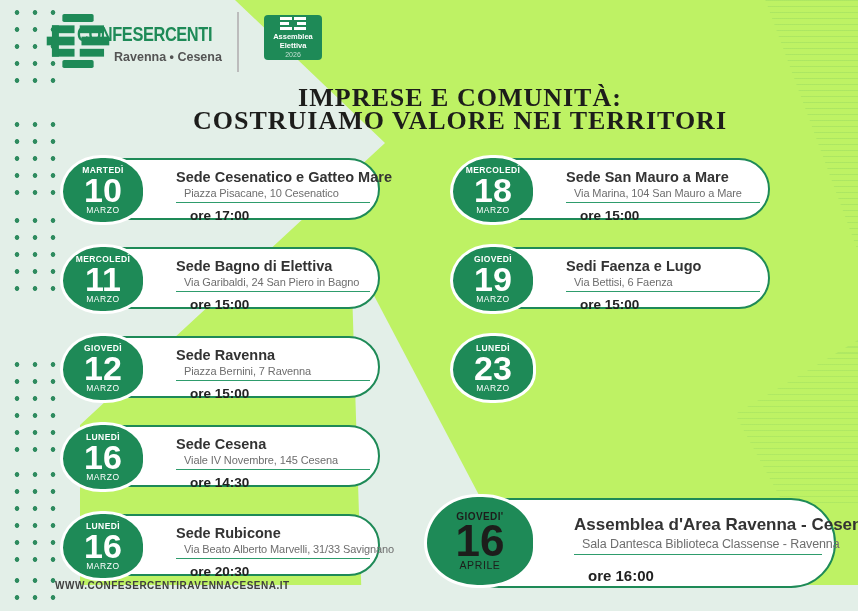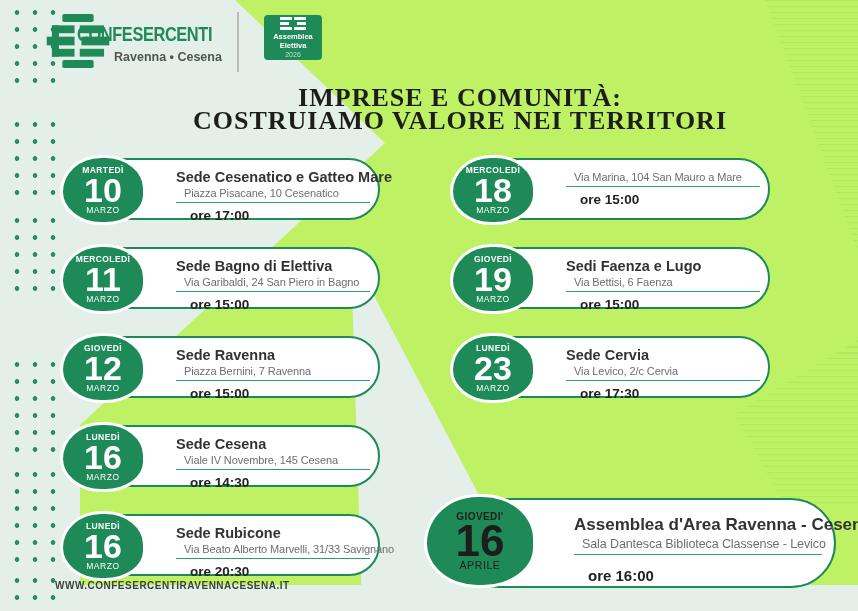--- a/index.html
+++ b/index.html
@@ -202,20 +202,21 @@
       <span class="dday">LUNEDÌ</span>
       <span class="dnum">16</span>
       <span class="dmonth">MARZO</span>
     </div>
   </div>
 </div>
   <div class="col col-right" id="col-right">
   <div class="card">
     <div class="card-box">
       <div class="card-content">
+        <div class="etitle">Sede San Mauro a Mare</div>
         <div class="eaddr">Via Marina, 104 San Mauro a Mare</div>
         <div class="rule"></div>
         <div class="etime">ore 15:00</div>
       </div>
     </div>
     <div class="date-oval">
       <span class="dday">MERCOLEDÌ</span>
       <span class="dnum">18</span>
       <span class="dmonth">MARZO</span>
     </div>
@@ -231,41 +232,33 @@
       </div>
     </div>
     <div class="date-oval">
       <span class="dday">GIOVEDÌ</span>
       <span class="dnum">19</span>
       <span class="dmonth">MARZO</span>
     </div>
   </div>
 
   <div class="card">
-    <div class="card-box">
-      <div class="card-content">
-        <div class="etitle">Sede Cervia</div>
-        <div class="eaddr">Via Levico, 2/c Cervia</div>
-        <div class="rule"></div>
-        <div class="etime">ore 17:30</div>
-      </div>
-    </div>
     <div class="date-oval">
       <span class="dday">LUNEDÌ</span>
       <span class="dnum">23</span>
       <span class="dmonth">MARZO</span>
     </div>
   </div>
 </div>
 
   <div class="card featured">
     <div class="card-box">
       <div class="card-content">
         <div class="etitle">Assemblea d'Area Ravenna - Cesena</div>
-        <div class="eaddr">Sala Dantesca Biblioteca Classense - Levico</div>
+        <div class="eaddr">Sala Dantesca Biblioteca Classense - Ravenna</div>
         <div class="rule"></div>
         <div class="etime">ore 16:00</div>
       </div>
     </div>
     <div class="date-oval">
       <span class="dday">GIOVEDI'</span>
       <span class="dnum">16</span>
       <span class="dmonth">APRILE</span>
     </div>
   </div>

